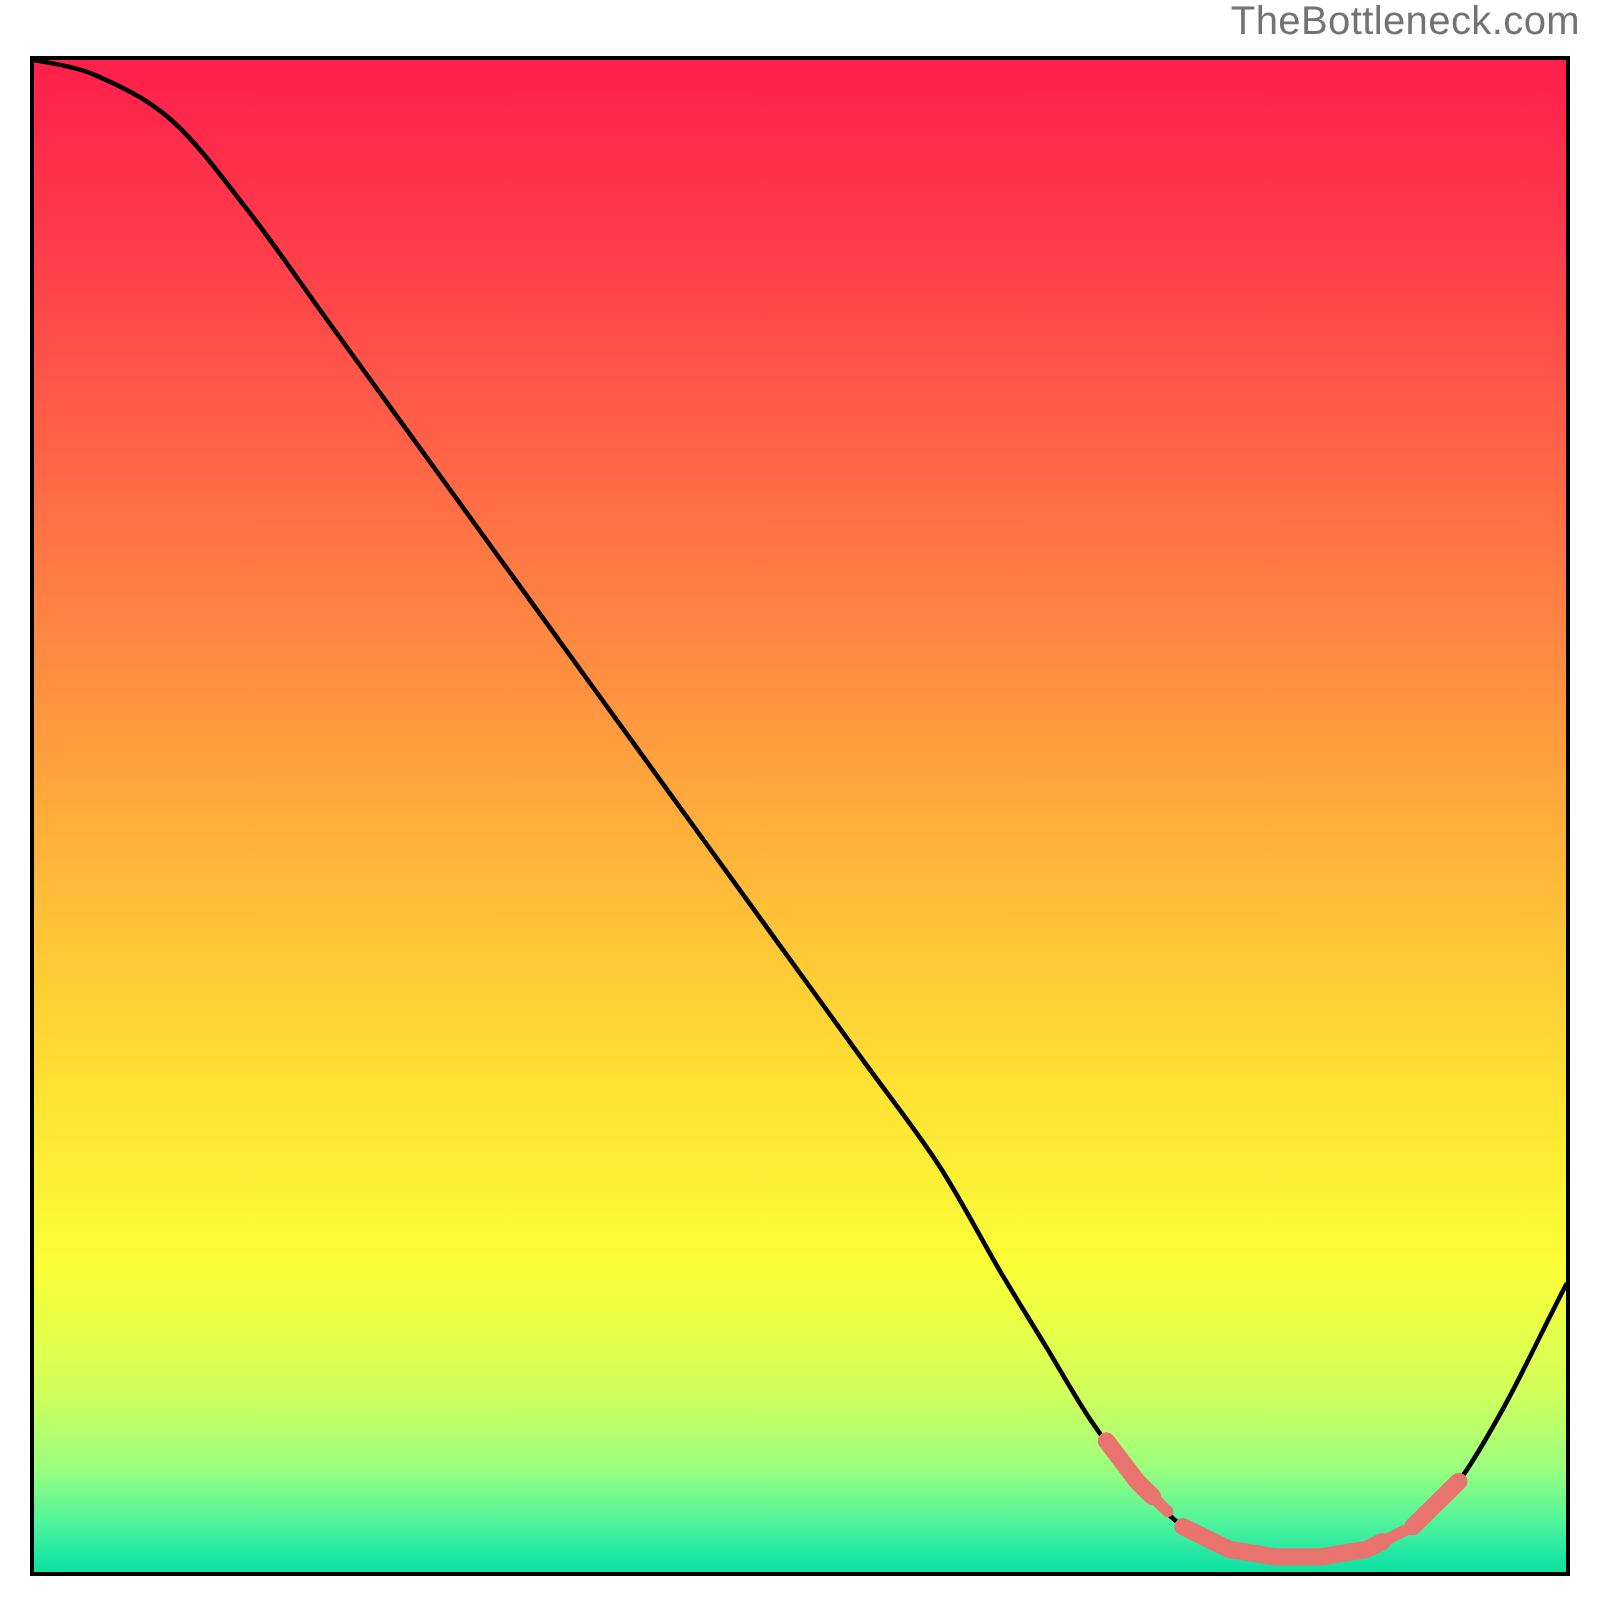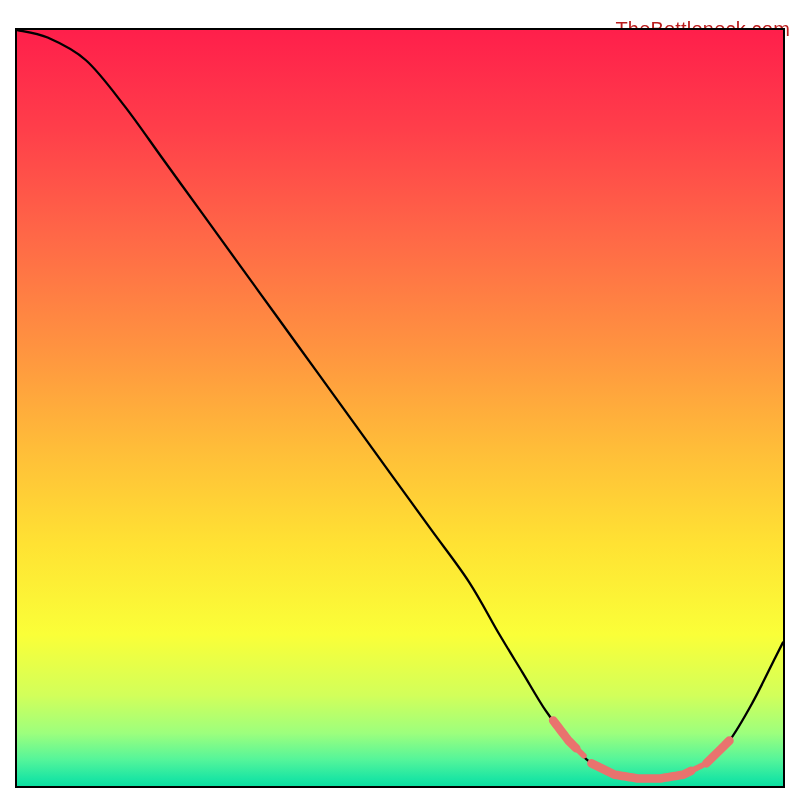--- a/index.html
+++ b/index.html
@@ -11,24 +11,24 @@
     font-family: Arial, Helvetica, sans-serif;
     overflow: hidden;
   }
   .stage {
     position: relative;
     width: 800px;
     height: 800px;
   }
   .attribution {
     position: absolute;
-    top: 18px;
+    top: 0;
     right: 10px;
     font-size: 20px;
-    color: #b91c1c;
+    color: #737373;
     letter-spacing: 0.2px;
     font-weight: 500;
   }
   .plot {
     position: absolute;
     left: 15px;
     top: 28px;
     width: 770px;
     height: 760px;
     box-sizing: border-box;

